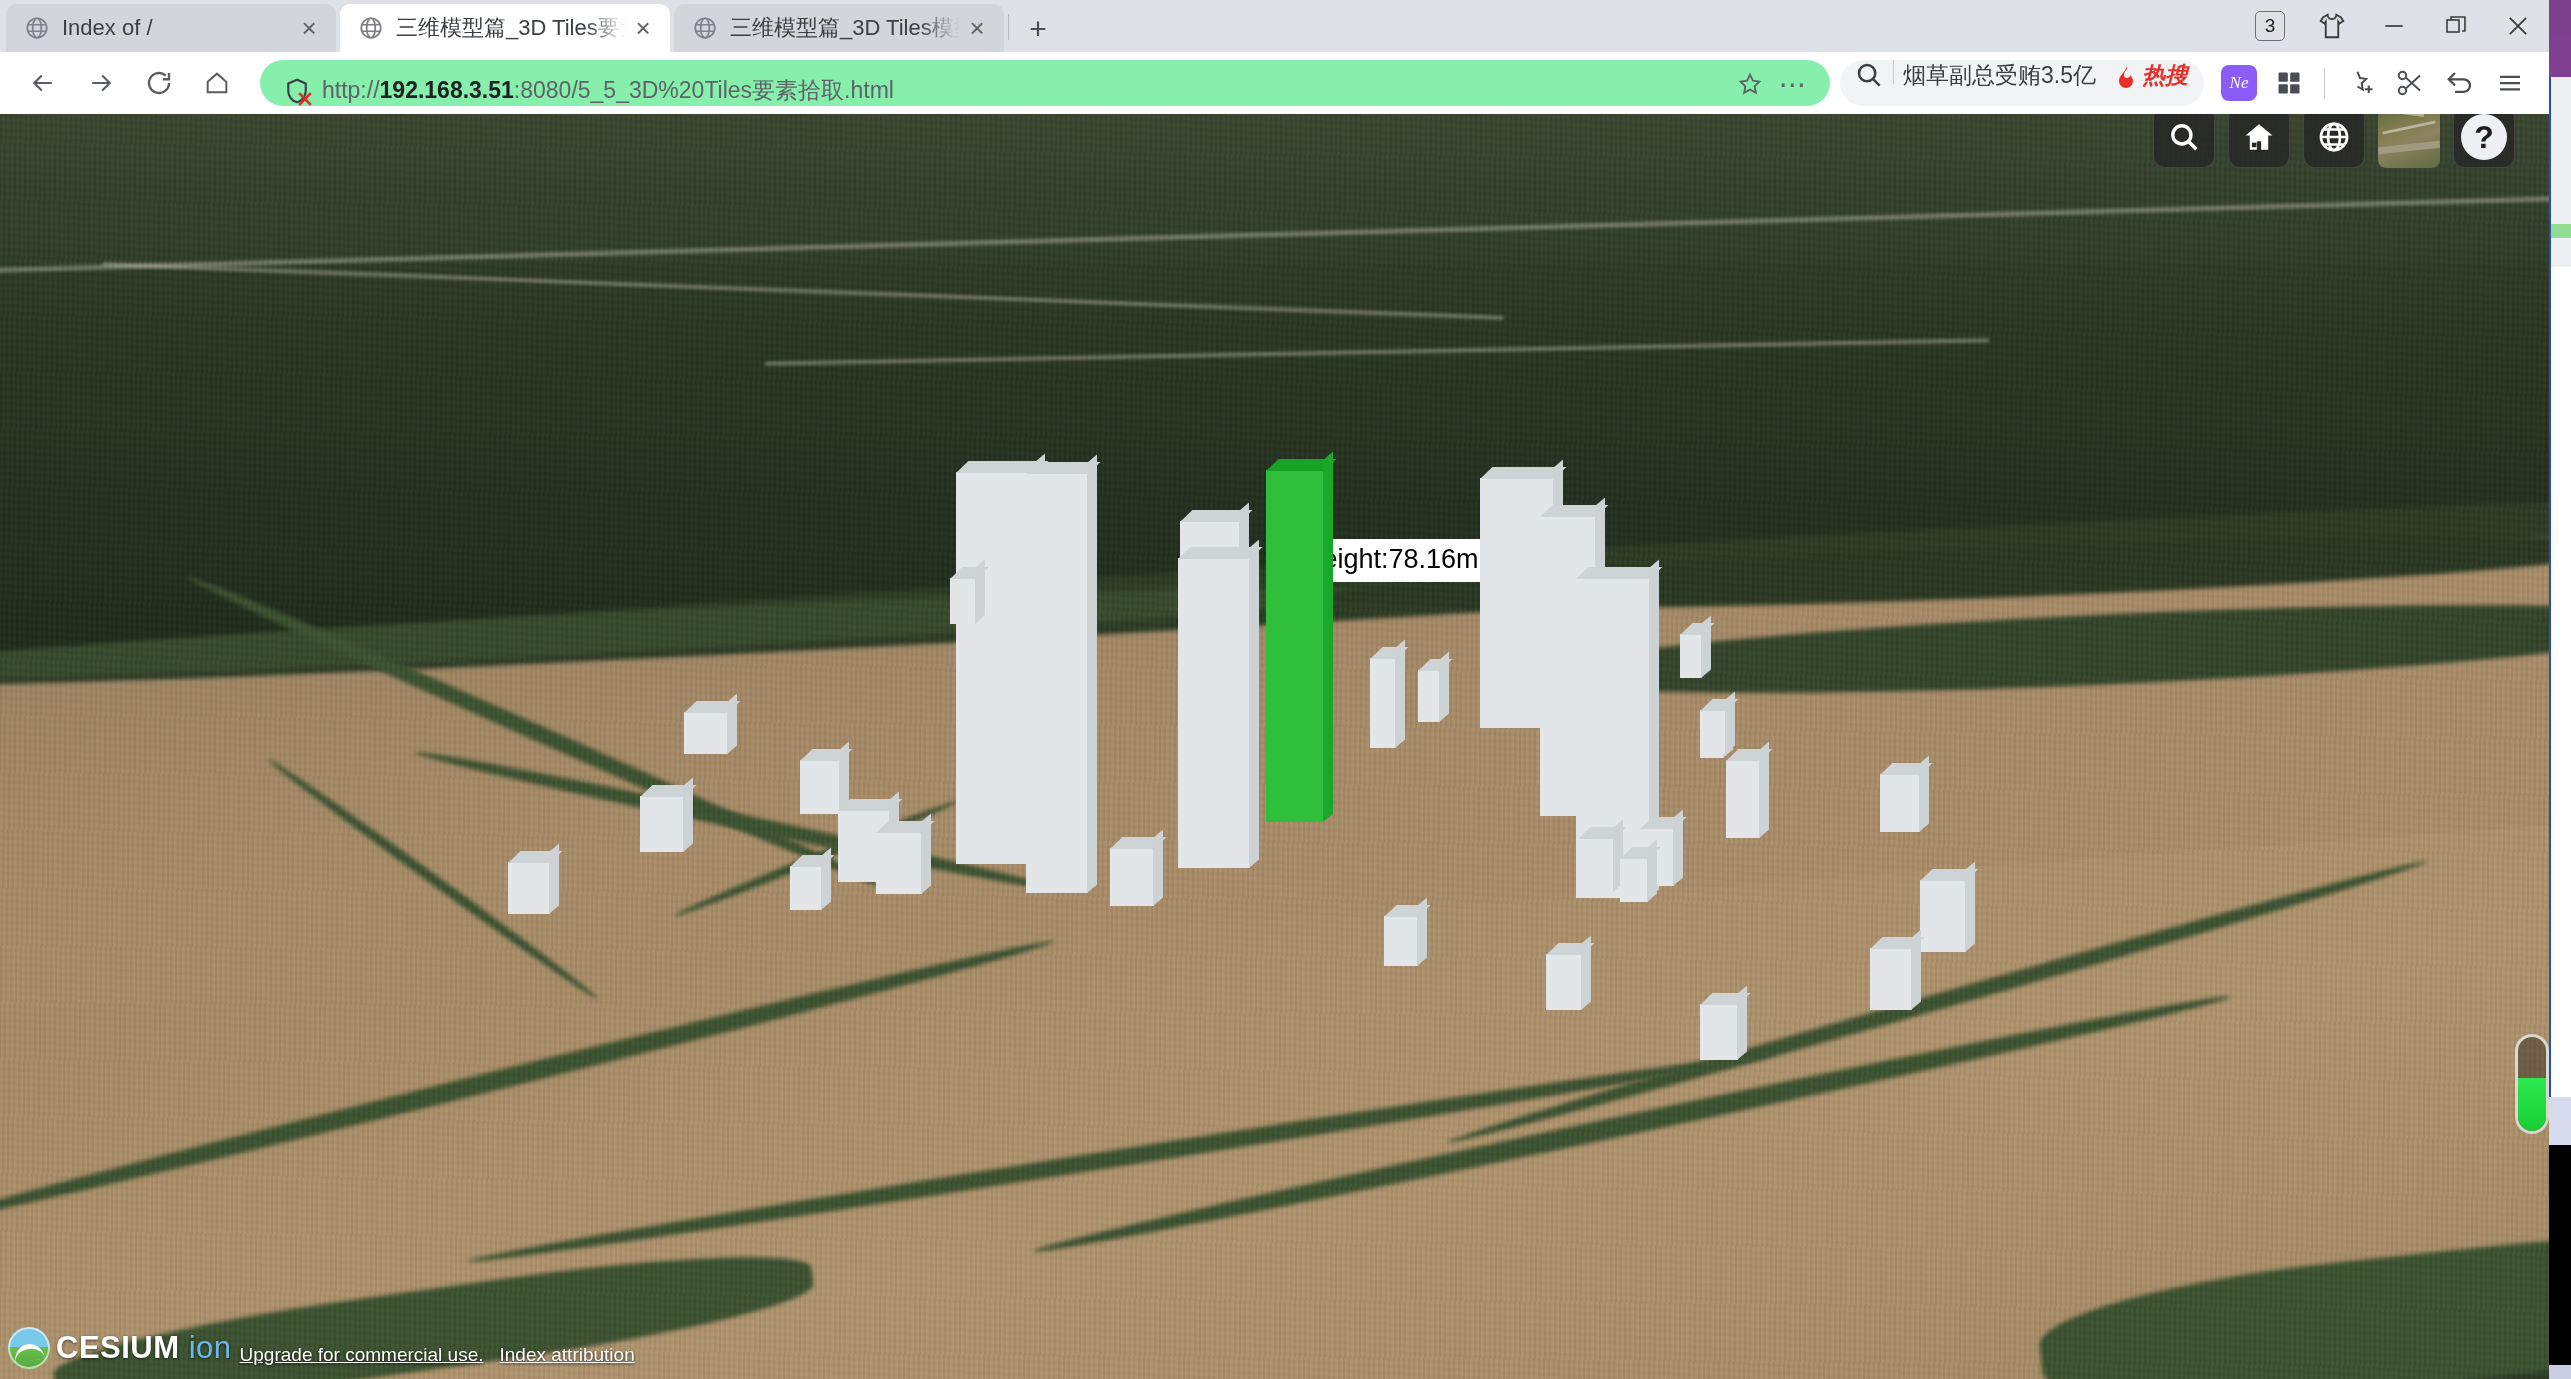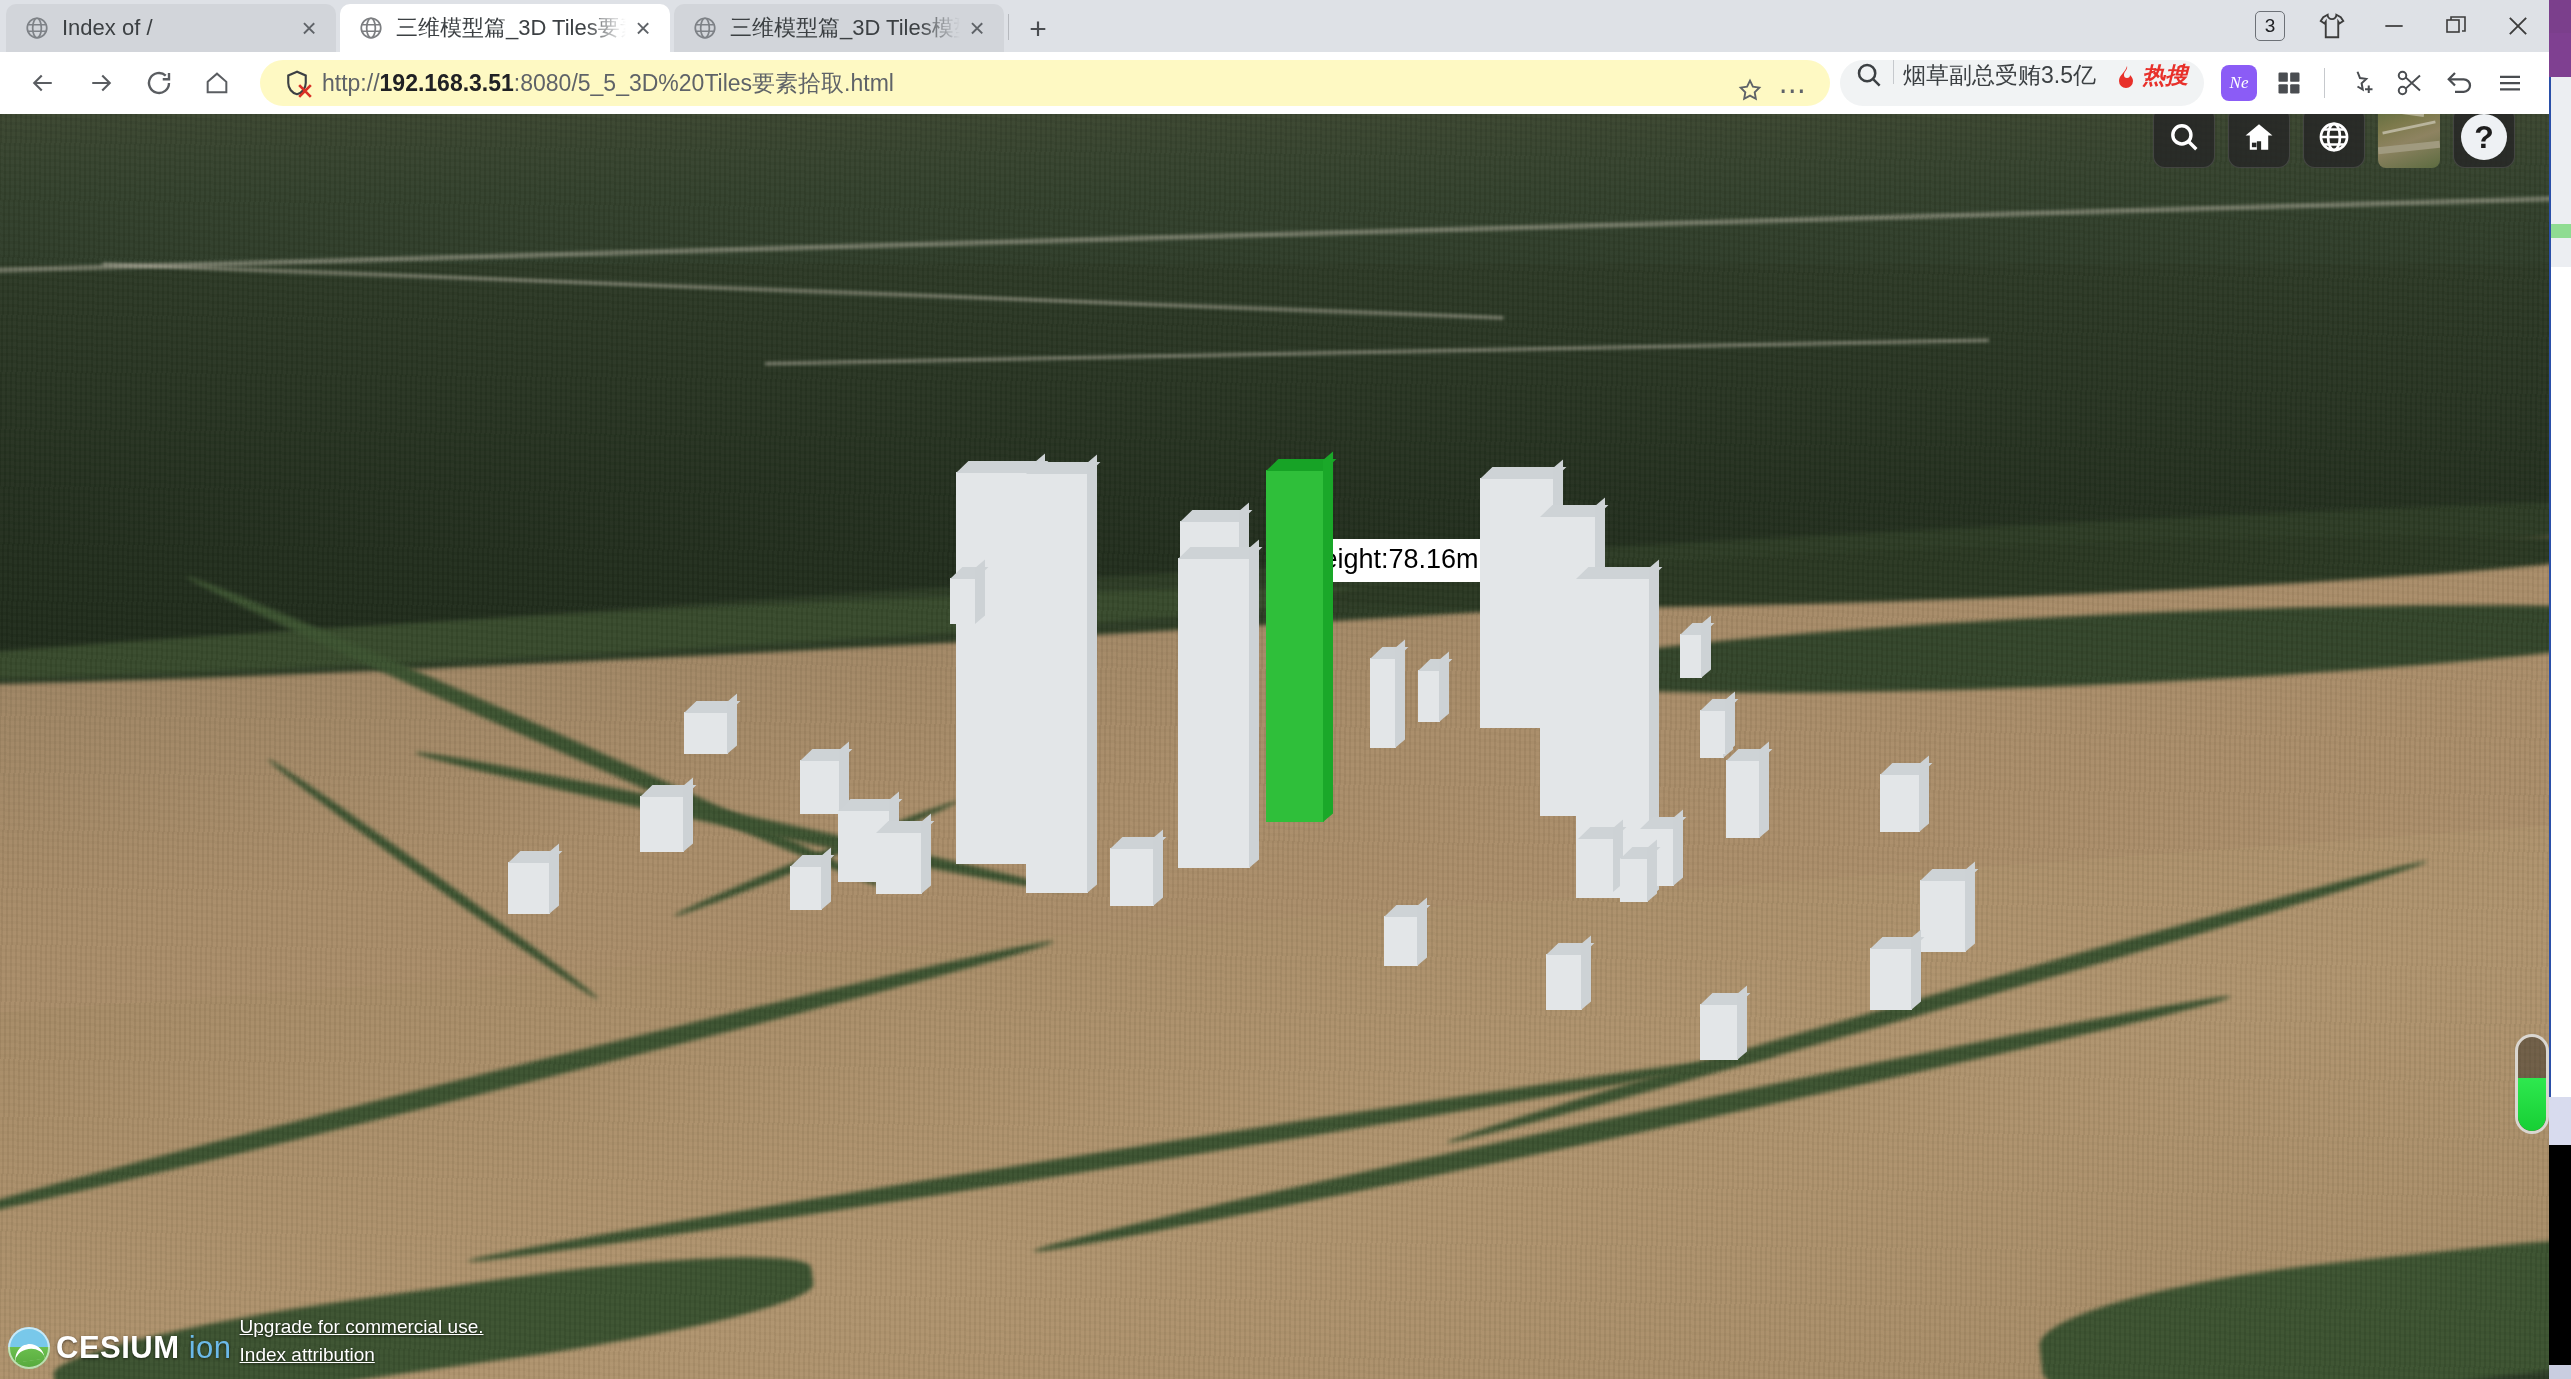--- a/index.html
+++ b/index.html
@@ -40,22 +40,22 @@
   .wincontrols { position:absolute; right:0; top:0; height:52px; display:flex; align-items:center; }
   .wc { width:62px; height:52px; display:flex; align-items:center; justify-content:center; color:#3c3c3c; }
   .tabcount { border:1.6px solid #6d7177; border-radius:5px; min-width:30px; height:30px;
               display:flex; align-items:center; justify-content:center; font-size:19px; color:#202124; }
 
   .toolbar { position:relative; height:62px; background:#ffffff; display:flex; align-items:center; }
   .navbtn { width:50px; height:50px; margin-left:8px; display:flex; align-items:center;
             justify-content:center; color:#5a5d61; }
   .navbtn.first { margin-left:18px; }
 
-  .omni { flex:1 1 auto; height:46px; margin:0 10px 0 18px; background:#fef9c3;
-          border-radius:23px; display:flex; align-items:flex-start; padding:8px 16px; min-width:0; }
+  .omni { flex:1 1 auto; height:46px; margin:0 10px 0 18px; background:#86efac;
+          border-radius:23px; display:flex; align-items:flex-end; padding:0 16px; min-width:0; }
   .shield { width:30px; height:30px; flex:0 0 30px; margin:0 10px 0 6px; position:relative; }
   .url { font-size:23px; color:#8a8d91; white-space:nowrap; overflow:hidden; }
   .url b { color:#202124; font-weight:700; }
   .url i { font-style:normal; color:#5f6368; }
   .omni-star { width:44px; height:44px; display:flex; align-items:center; justify-content:center;
                color:#5f6368; flex:0 0 44px; margin-left:auto; }
   .omni-dots { width:42px; height:44px; display:flex; align-items:center; justify-content:center;
                color:#5f6368; font-size:28px; letter-spacing:1px; flex:0 0 42px; }
 
   .hotbox { height:46px; background:#f1f3f4; border-radius:23px; display:flex; align-items:flex-start;
@@ -124,21 +124,21 @@
   .credit-logo { display:flex; align-items:center; gap:6px; }
   .cl-mark { width:42px; height:42px; border-radius:50%;
              background:linear-gradient(180deg,#78c8ea 0%,#78c8ea 48%,#6bbf4e 48%,#55a83c 100%);
              position:relative; box-shadow:0 0 0 2px rgba(255,255,255,.6) inset; }
   .cl-mark::after { content:""; position:absolute; left:6px; top:17px; width:30px; height:12px;
                     border-top:5px solid #fff; border-radius:50%/100% 100% 0 0; transform:rotate(-8deg);}
   .cl-text { font-size:31px; font-weight:bold; color:#fff; letter-spacing:.5px;
              text-shadow:0 1px 3px rgba(0,0,0,.55); }
   .cl-text em { font-style:normal; font-weight:normal; color:#6cb9e8; }
   .credit-links { font-size:19px; color:#ffffff; margin-left:8px; margin-bottom:3px;
-                  text-shadow:0 1px 3px rgba(0,0,0,.8); display:flex; gap:6px;flex-direction:column; }
+                  text-shadow:0 1px 3px rgba(0,0,0,.8); display:flex; gap:16px; }
   .credit-links span { text-decoration:underline; }
 
   .lvl { position:absolute; right:22px; bottom:245px; width:34px; height:100px;
          border:3px solid rgba(255,255,255,.75); border-radius:17px;
          background:rgba(40,36,28,.45); overflow:hidden; z-index:55; }
   .lvl i { position:absolute; left:0; right:0; bottom:0; height:56%;
            background:linear-gradient(180deg,#2ee84f 0%,#17cf34 100%); border-radius:0 0 14px 14px; }
 </style>
 </head>
 <body>

